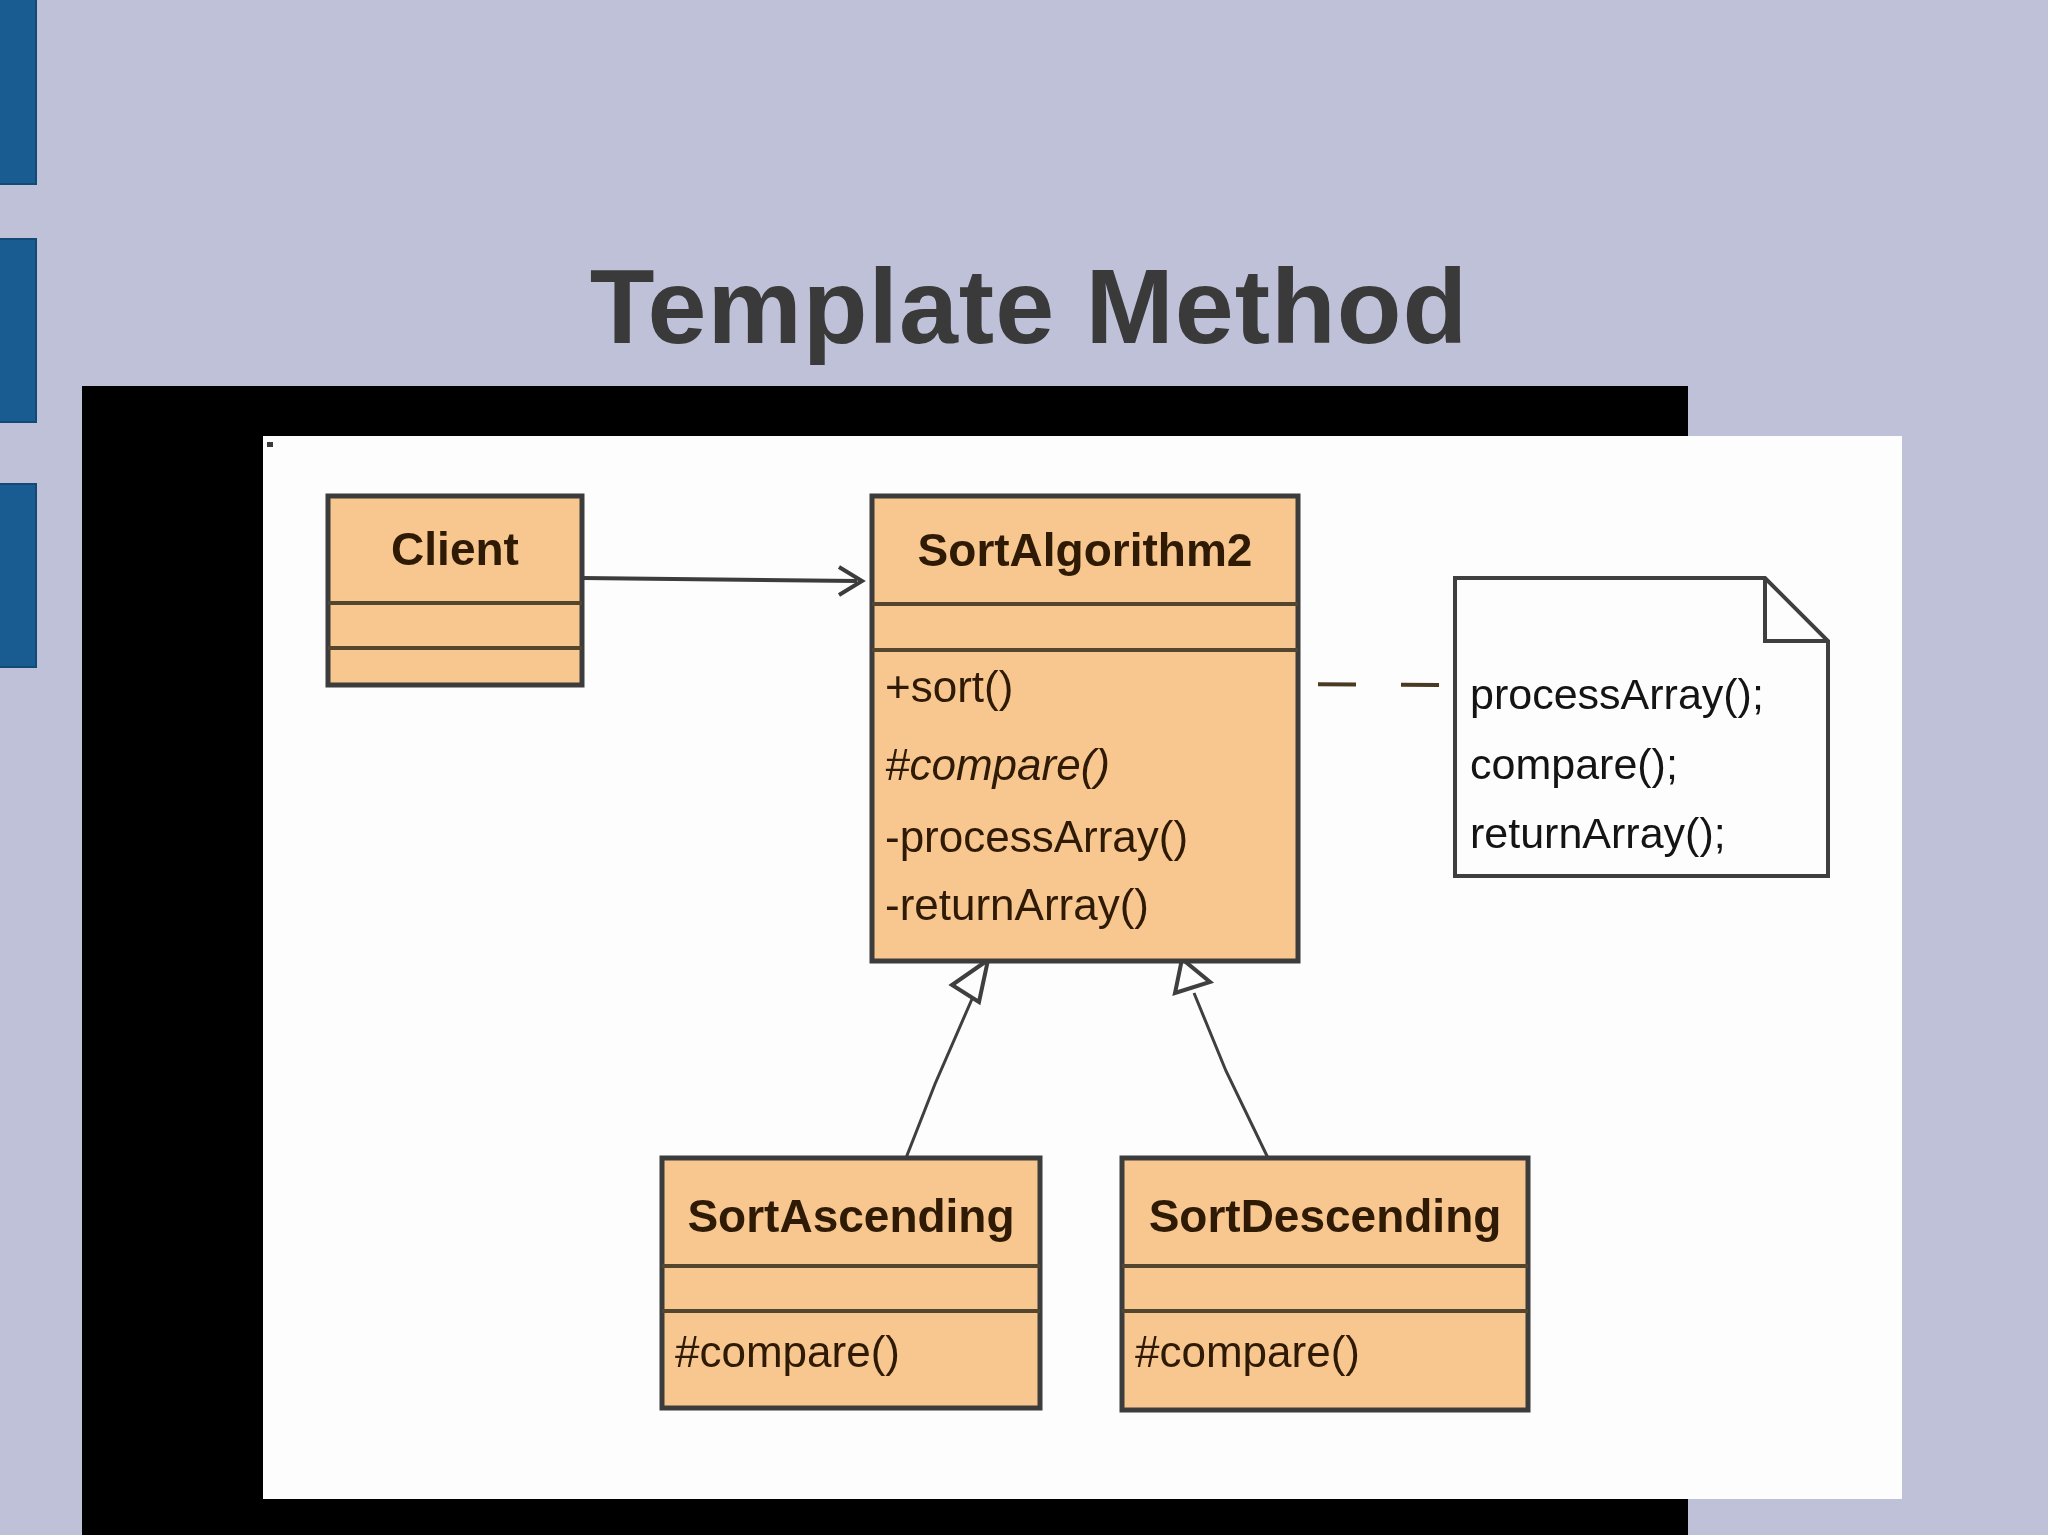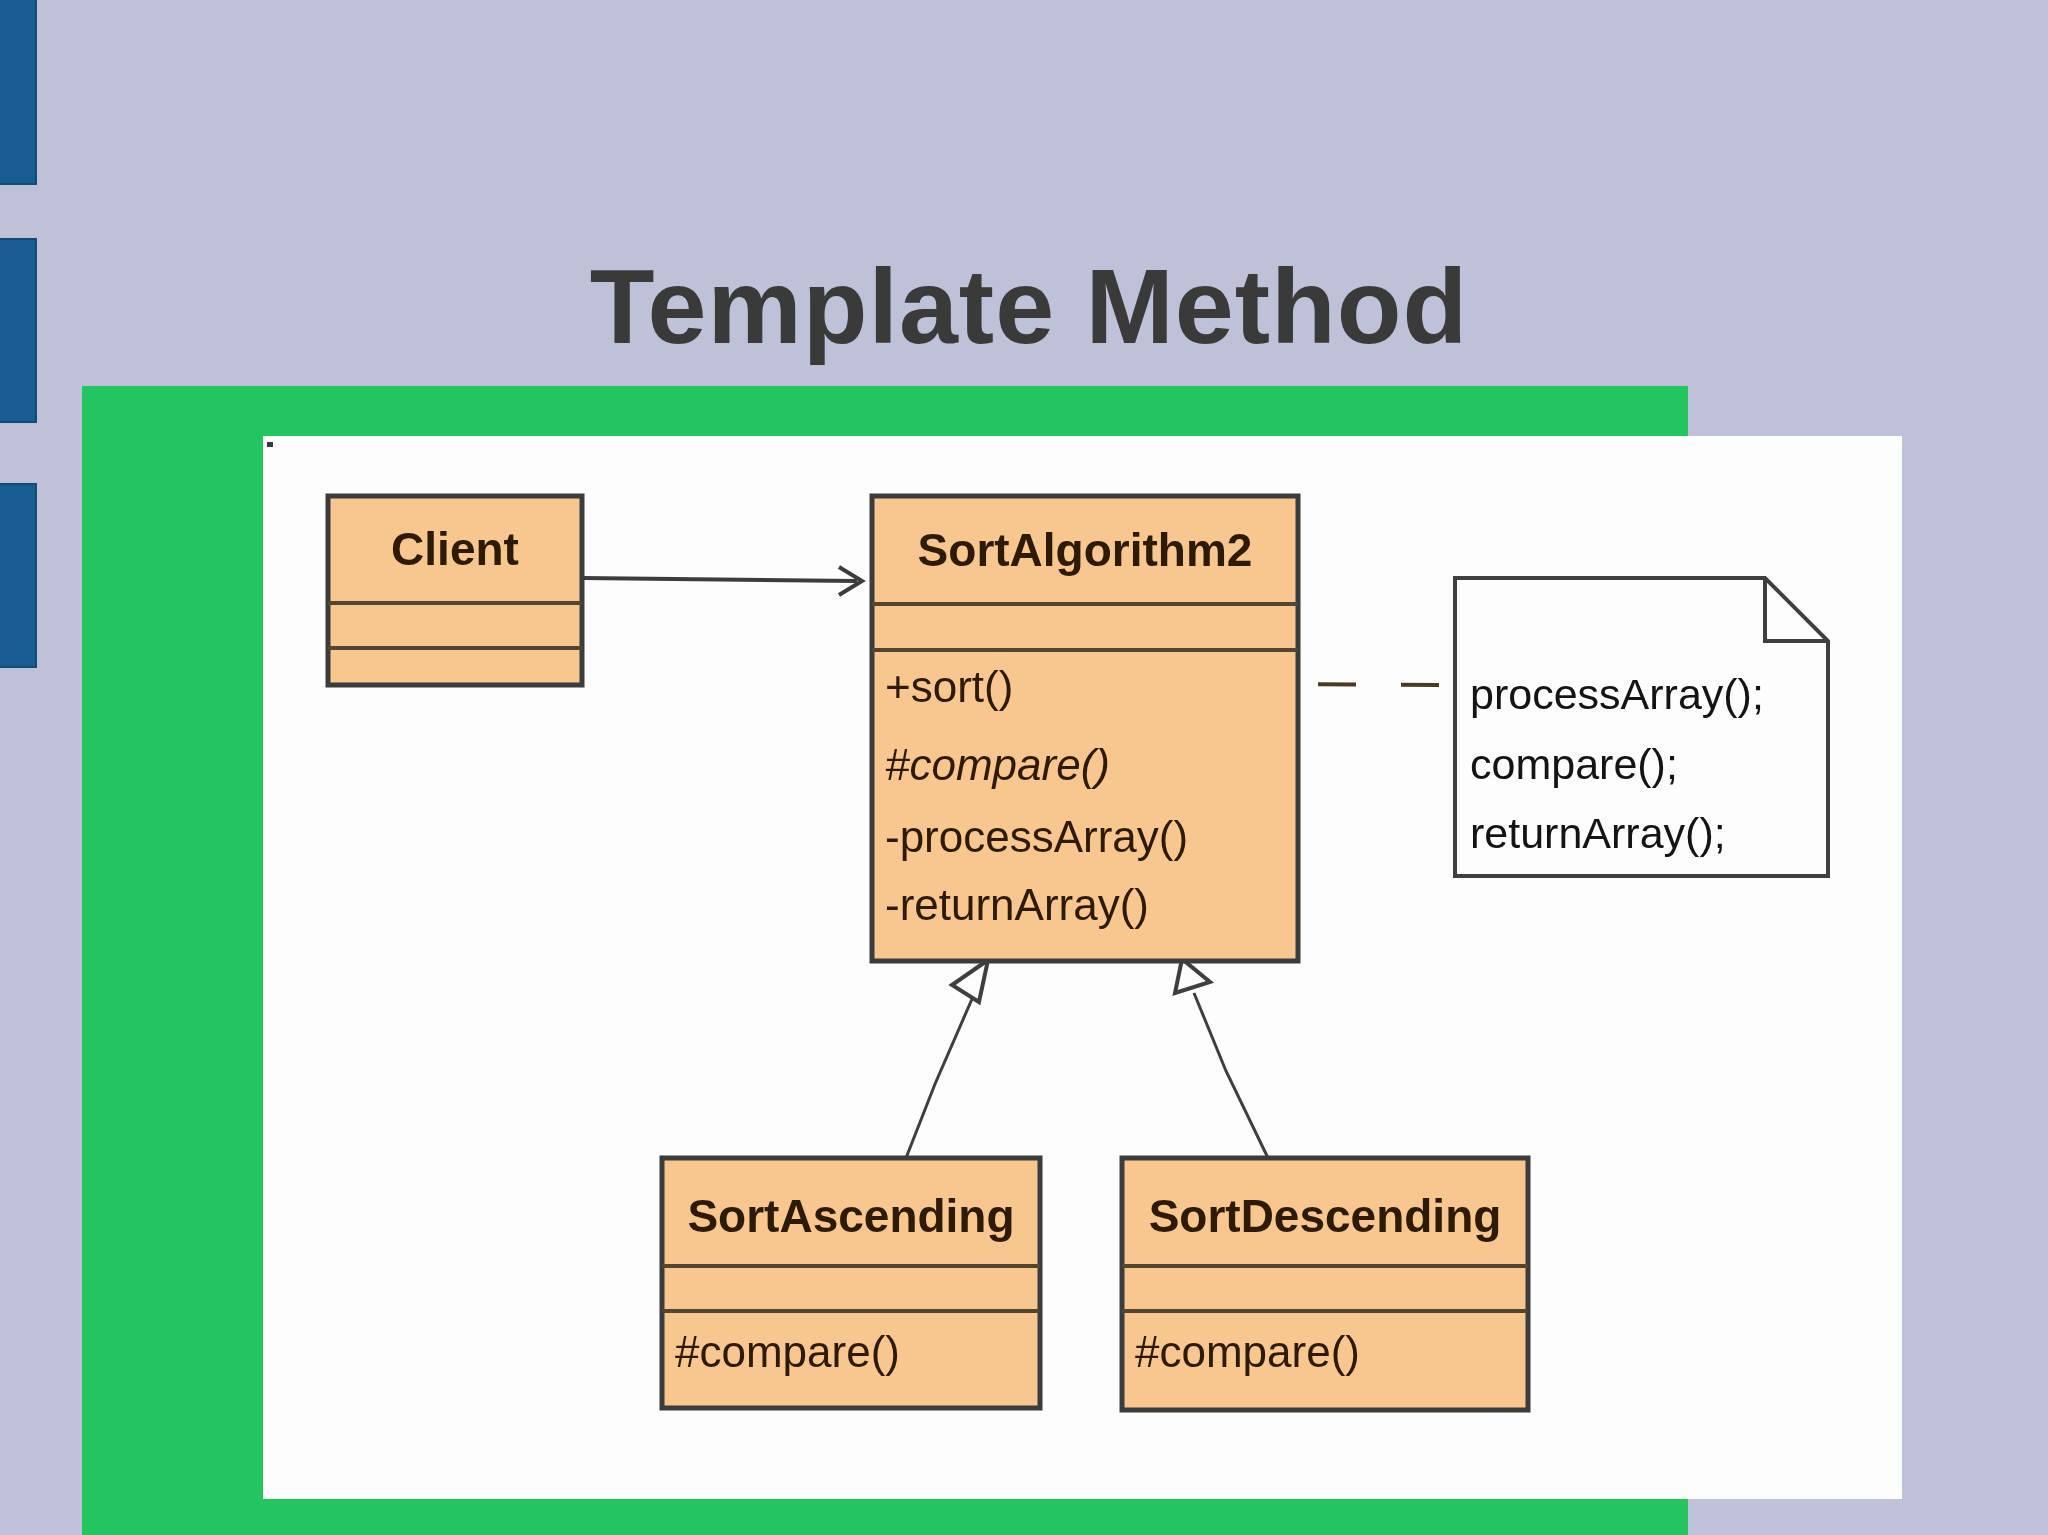--- a/index.html
+++ b/index.html
@@ -23,21 +23,21 @@
   
   .slide-title{
     position:absolute;top:182px;left:0;right:0;
     text-align:center;padding-left:10px;
     font-size:106px;font-weight:bold;letter-spacing:1px;
     color:#3a3a3a;line-height:1;z-index:2;white-space:nowrap;
   }
   
   .content-area{
     position:absolute;left:82px;top:386px;width:1606px;height:1149px;
-    background:#22c55e;z-index:1;
+    background:#000000;z-index:1;
   }
   
   .diagram-panel{
     position:absolute;left:181px;top:50px;width:1639px;height:1063px;
     background:#fdfdfd;
   }
   .corner-artifact{
     position:absolute;left:4px;top:6px;width:6px;height:5px;background:#3a3a3a;
   }
   svg{position:absolute;left:0;top:0;}

